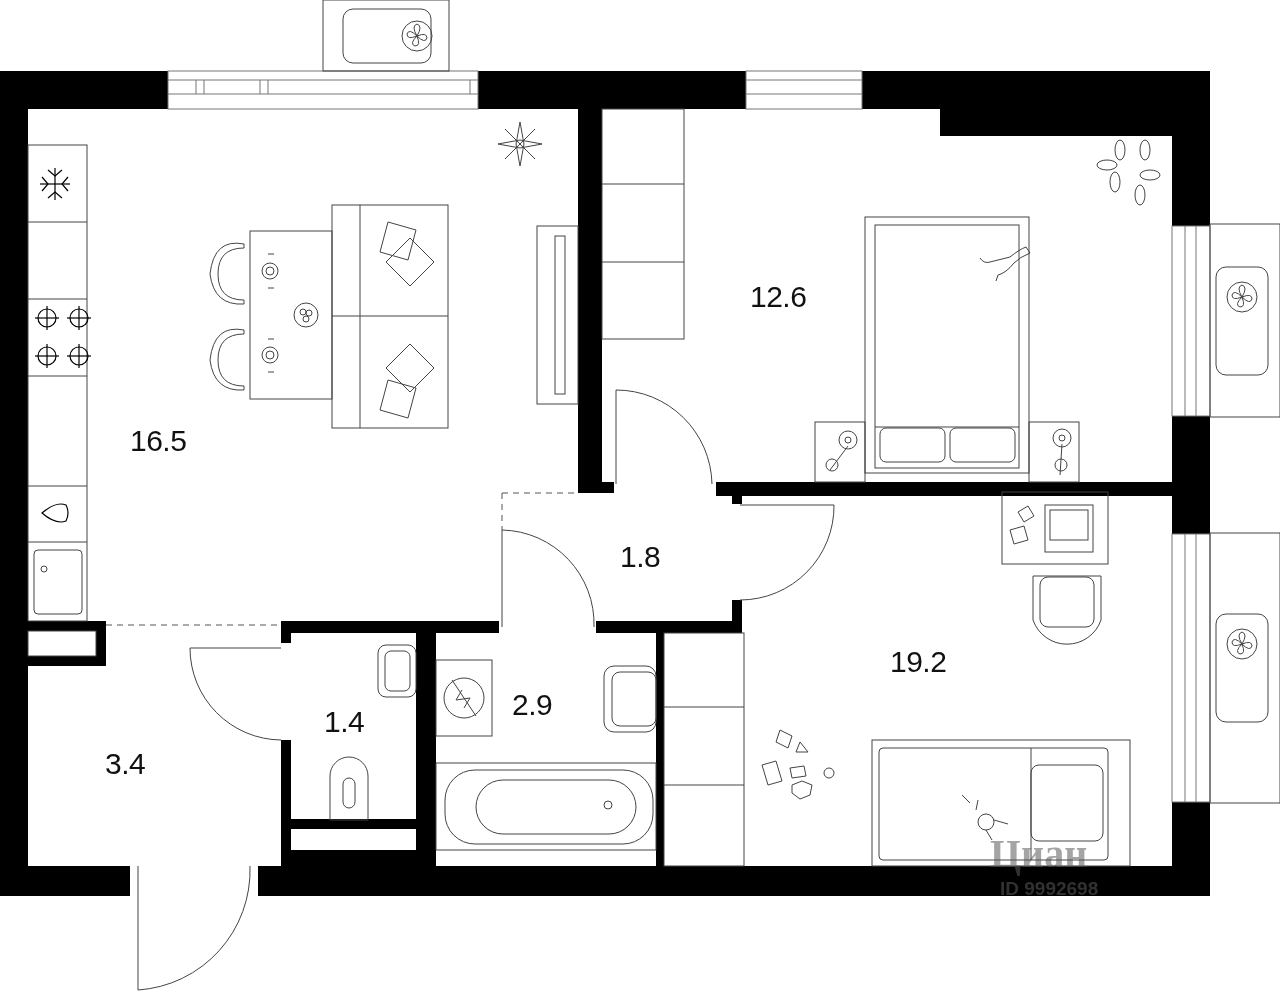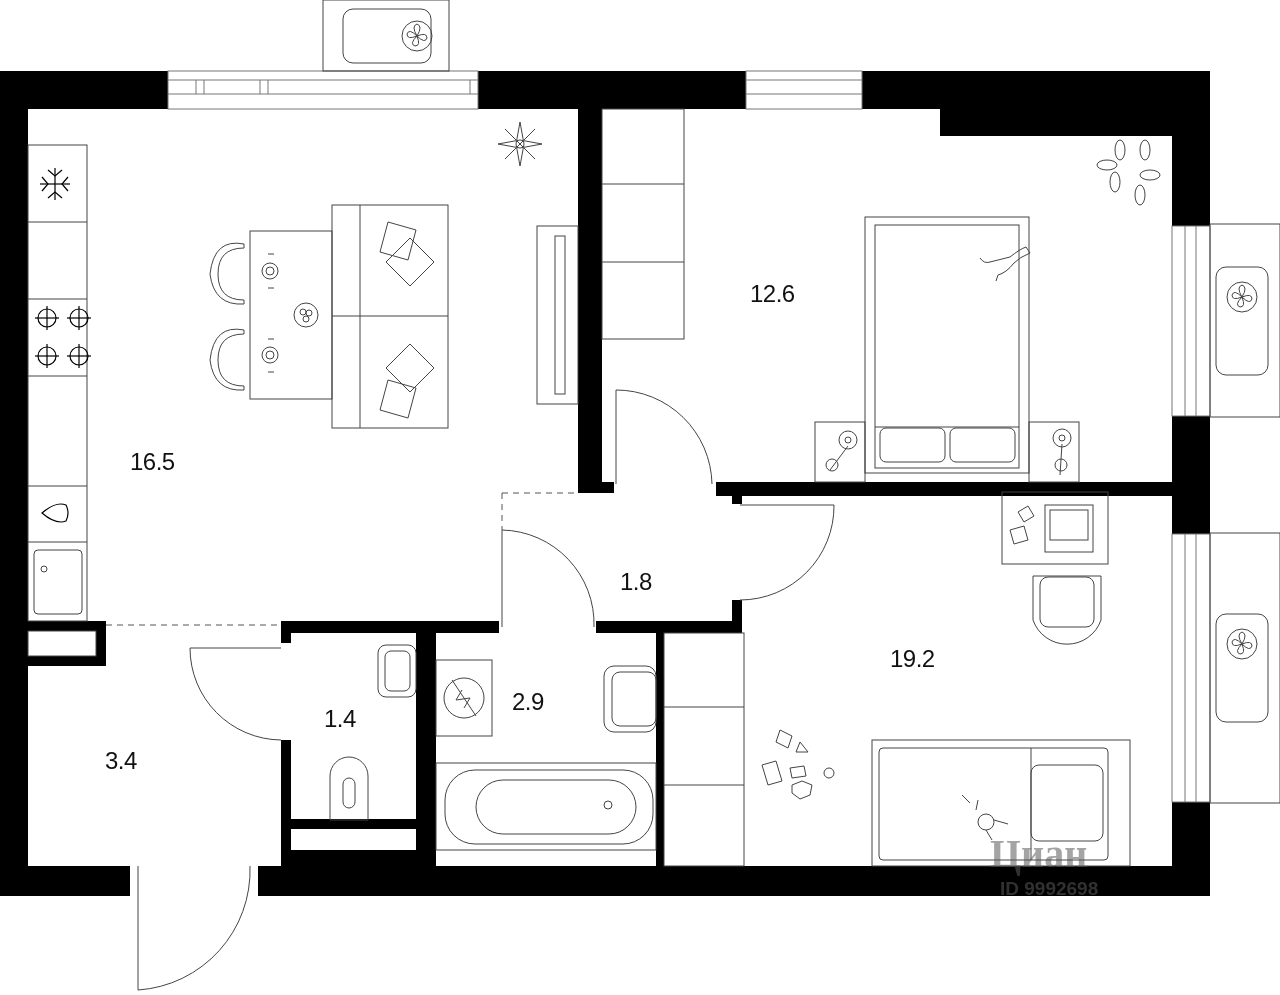--- a/index.html
+++ b/index.html
@@ -3,21 +3,21 @@
 <meta charset="utf-8">
 <style>
   html,body{margin:0;padding:0;background:#fff;}
   body{width:1280px;height:995px;overflow:hidden;position:relative;font-family:"Liberation Sans",sans-serif;}
   svg{position:absolute;left:0;top:0;}
   .wall{fill:#000;}
   .ln{fill:none;stroke:#000;stroke-width:1.2;}
   .thin{fill:none;stroke:#444;stroke-width:1;}
   .gry{fill:none;stroke:#777;stroke-width:1;}
   .dash{fill:none;stroke:#555;stroke-width:1;stroke-dasharray:6 5;}
-  .label{position:absolute;font-size:24px;color:#111;letter-spacing:-0.5px;}
+  .label{position:absolute;font-size:30px;color:#111;letter-spacing:-0.5px;}
   .wm{position:absolute;color:rgba(90,90,90,0.55);font-weight:bold;}
 </style>
 </head>
 <body>
 
 <svg width="1280" height="995" viewBox="0 0 1280 995">
 
   <g>
 
     <rect class="wall" x="0" y="71" width="168" height="38"></rect>
@@ -259,22 +259,22 @@
   <g>
     <rect class="thin" x="872" y="740" width="258" height="126"></rect>
     <rect class="thin" x="879" y="748" width="229" height="112" rx="4"></rect>
     <line class="thin" x1="1031" y1="748" x2="1031" y2="860"></line>
     <rect class="thin" x="1031" y="765" width="72" height="76" rx="8"></rect>
     <circle class="thin" cx="986" cy="822" r="8"></circle>
     <path class="thin" d="M962 795 l8 8 M978 800 l-2 10 M994 820 l14 4 M986 830 l6 10"></path>
   </g>
 </svg>
 
-<div class="label" style="left:130px;top:448px;">16.5</div>
+<div class="label" style="left:130px;top:424px;">16.5</div>
 <div class="label" style="left:750px;top:280px;">12.6</div>
-<div class="label" style="left:620px;top:540px;margin-top:28px;">1.8</div>
+<div class="label" style="left:620px;top:540px;">1.8</div>
 <div class="label" style="left:890px;top:645px;">19.2</div>
 <div class="label" style="left:105px;top:735px;margin-top:12px;">3.4</div>
 <div class="label" style="left:324px;top:705px;">1.4</div>
 <div class="label" style="left:512px;top:688px;">2.9</div>
 
 <div class="wm" style="left:990px;top:830px;font-size:40px;font-family:Liberation Serif, serif;">Циан</div>
 <div class="wm" style="left:1000px;top:878px;font-size:19px;">ID 9992698</div>
 
 </body></html>

